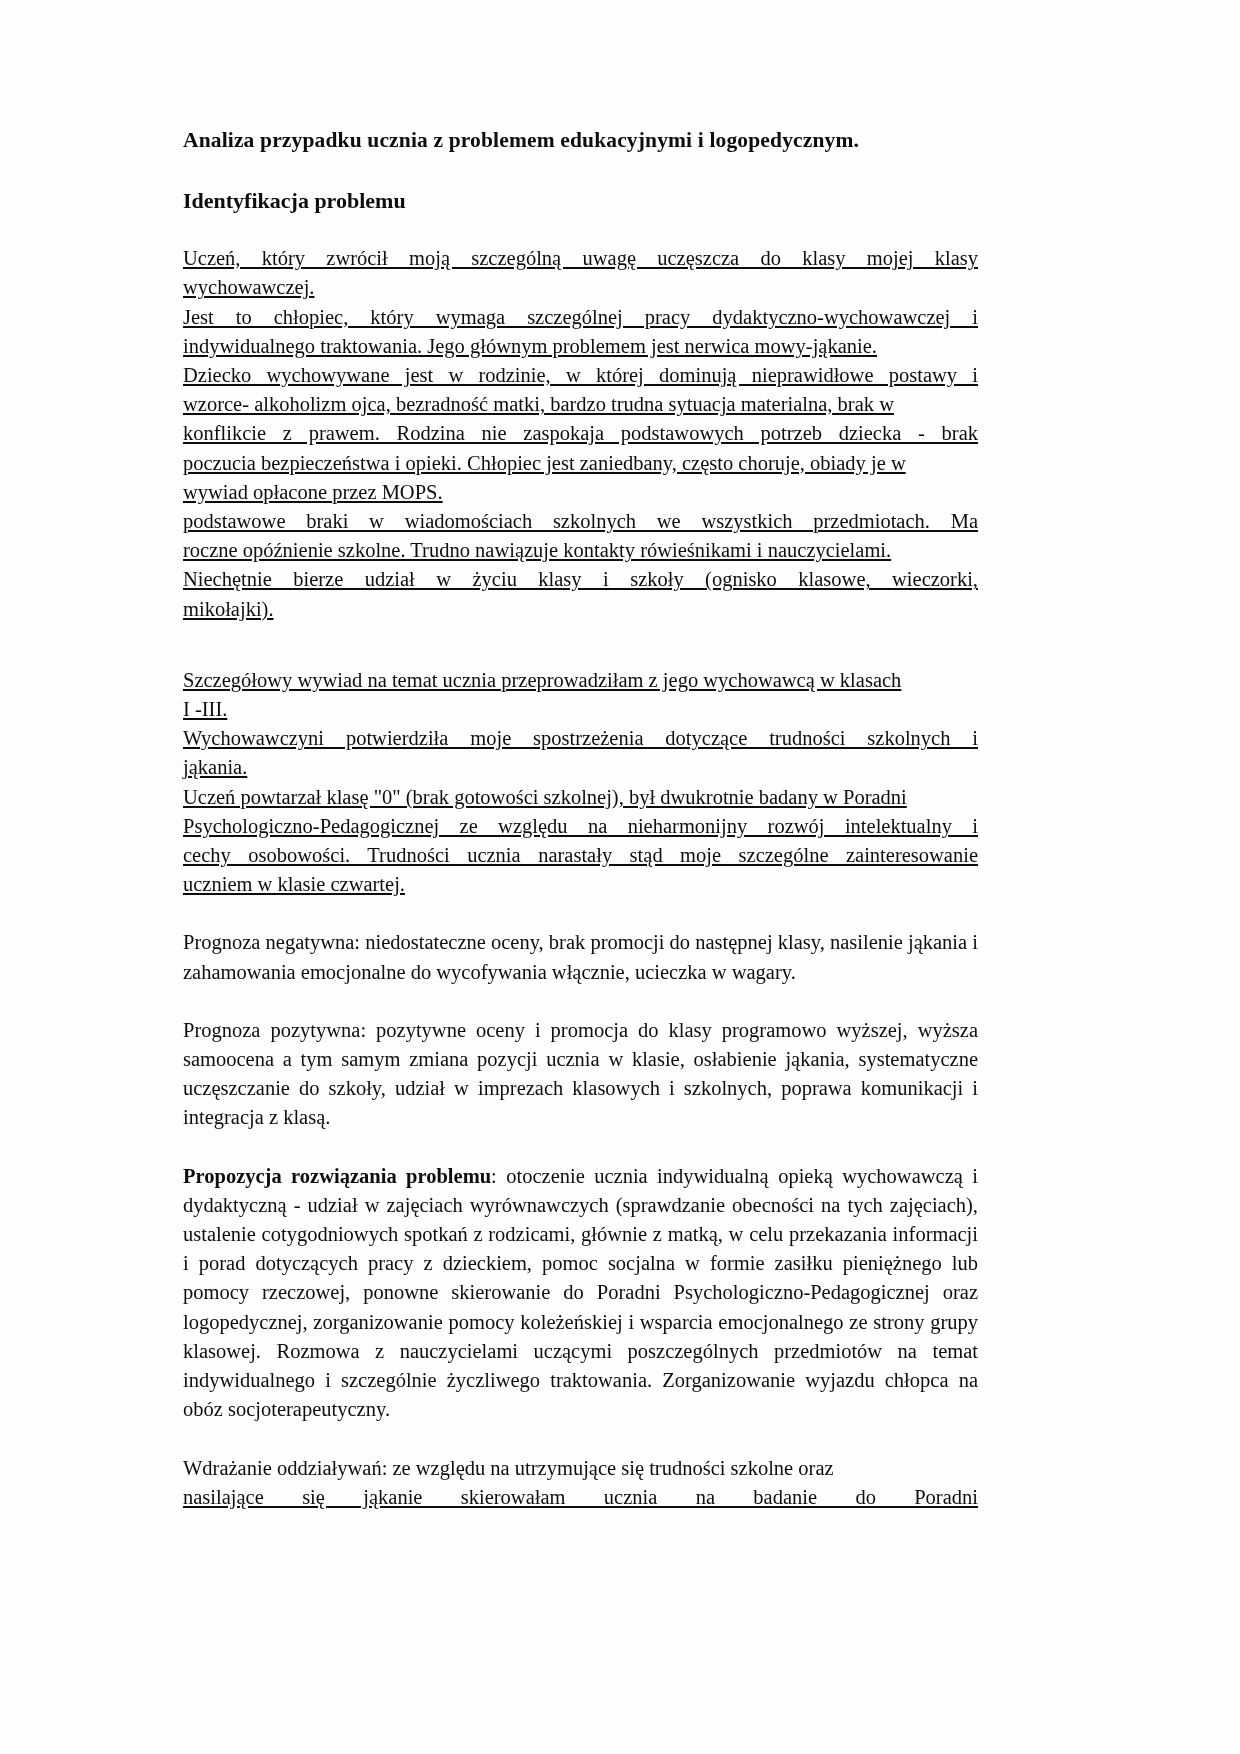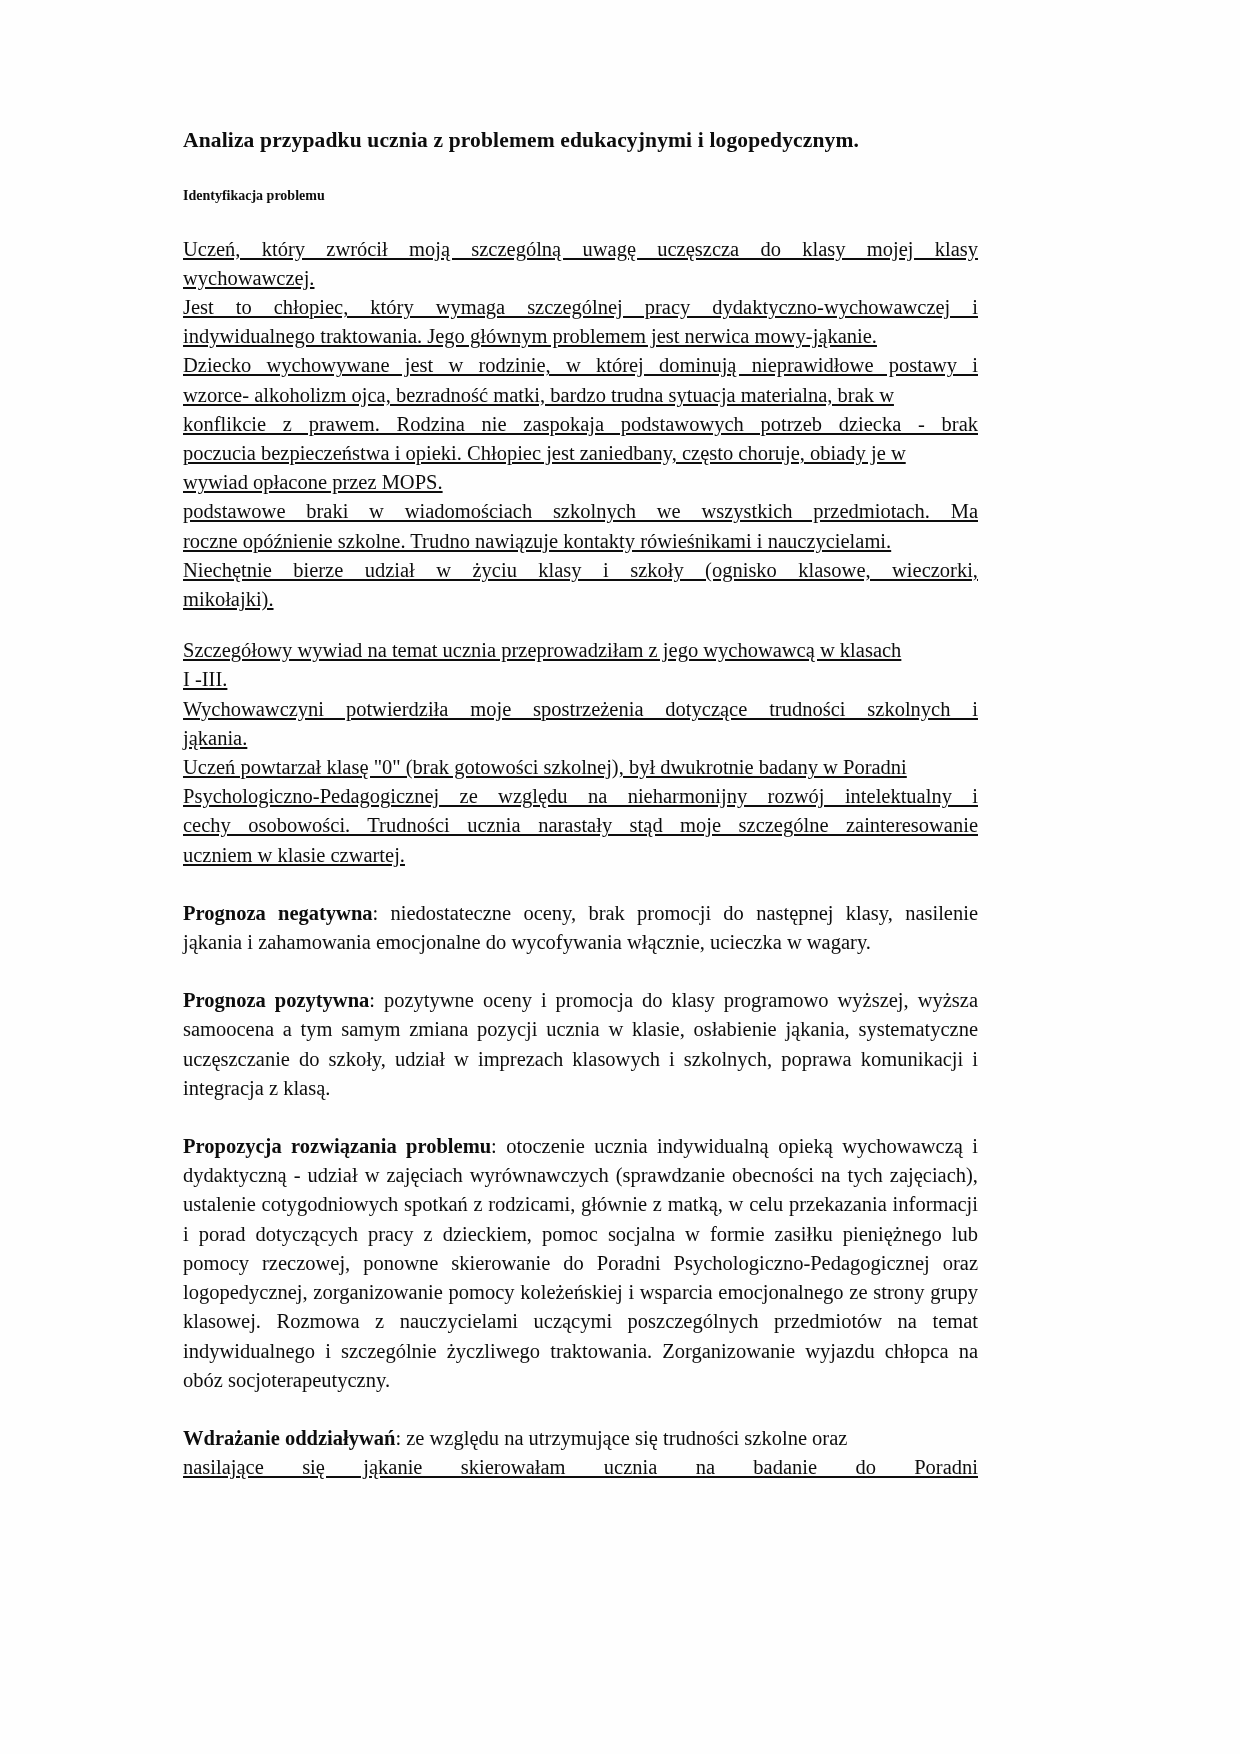--- a/index.html
+++ b/index.html
@@ -31,39 +31,39 @@
   }
   .doc-title {
     font-size: 21.5px;
     font-weight: bold;
     letter-spacing: 0.15px;
     line-height: 1.2;
     margin: 0 0 34px 0;
     text-align: left;
   }
   .section-head {
-    font-size: 14px;
+    font-size: 22px;
     font-weight: bold;
     line-height: 1.2;
     margin: 0 0 30px 0;
   }
   p.para {
     font-size: 20.5px;
     line-height: 29.2px;
     margin: 0 0 0 0;
     text-align: justify;
     text-justify: inter-word;
     -webkit-hyphens: none;
     hyphens: none;
   }
   p.para.gap {
     margin-top: 29px;
   }
   .lead {
-    font-weight: bold;
+    font-weight: normal;
   }
   .lead-spread {
     font-weight: bold;
   }
   
   .linegroup {
     font-size: 20.5px;
     line-height: 29.2px;
     text-decoration: underline;
   }
@@ -98,21 +98,21 @@
       <span class="ln natural">wzorce- alkoholizm ojca, bezradność matki, bardzo trudna sytuacja materialna, brak w</span>
       <span class="ln">konflikcie z prawem. Rodzina nie zaspokaja podstawowych potrzeb dziecka - brak</span>
       <span class="ln natural">poczucia bezpieczeństwa i opieki. Chłopiec jest zaniedbany, często choruje, obiady je w</span>
       <span class="ln natural">wywiad opłacone przez MOPS.</span>
       <span class="ln">podstawowe braki w wiadomościach szkolnych we wszystkich przedmiotach. Ma</span>
       <span class="ln natural">roczne opóźnienie szkolne. Trudno nawiązuje kontakty rówieśnikami i nauczycielami.</span>
       <span class="ln">Niechętnie bierze udział w życiu klasy i szkoły (ognisko klasowe, wieczorki,</span>
       <span class="ln natural">mikołajki).</span>
     </div>
 
-    <div class="linegroup" style="margin-top:22px">
+    <div class="linegroup" style="margin-top:42px">
       <span class="ln natural">Szczegółowy wywiad na temat ucznia przeprowadziłam z jego wychowawcą w klasach</span>
       <span class="ln natural">I -III.</span>
       <span class="ln">Wychowawczyni potwierdziła moje spostrzeżenia dotyczące trudności szkolnych i</span>
       <span class="ln natural">jąkania.</span>
       <span class="ln natural">Uczeń powtarzał klasę "0" (brak gotowości szkolnej), był dwukrotnie badany w Poradni</span>
       <span class="ln">Psychologiczno-Pedagogicznej ze względu na nieharmonijny rozwój intelektualny i</span>
       <span class="ln">cechy osobowości. Trudności ucznia narastały stąd moje szczególne zainteresowanie</span>
       <span class="ln natural">uczniem w klasie czwartej.</span>
     </div>
 

